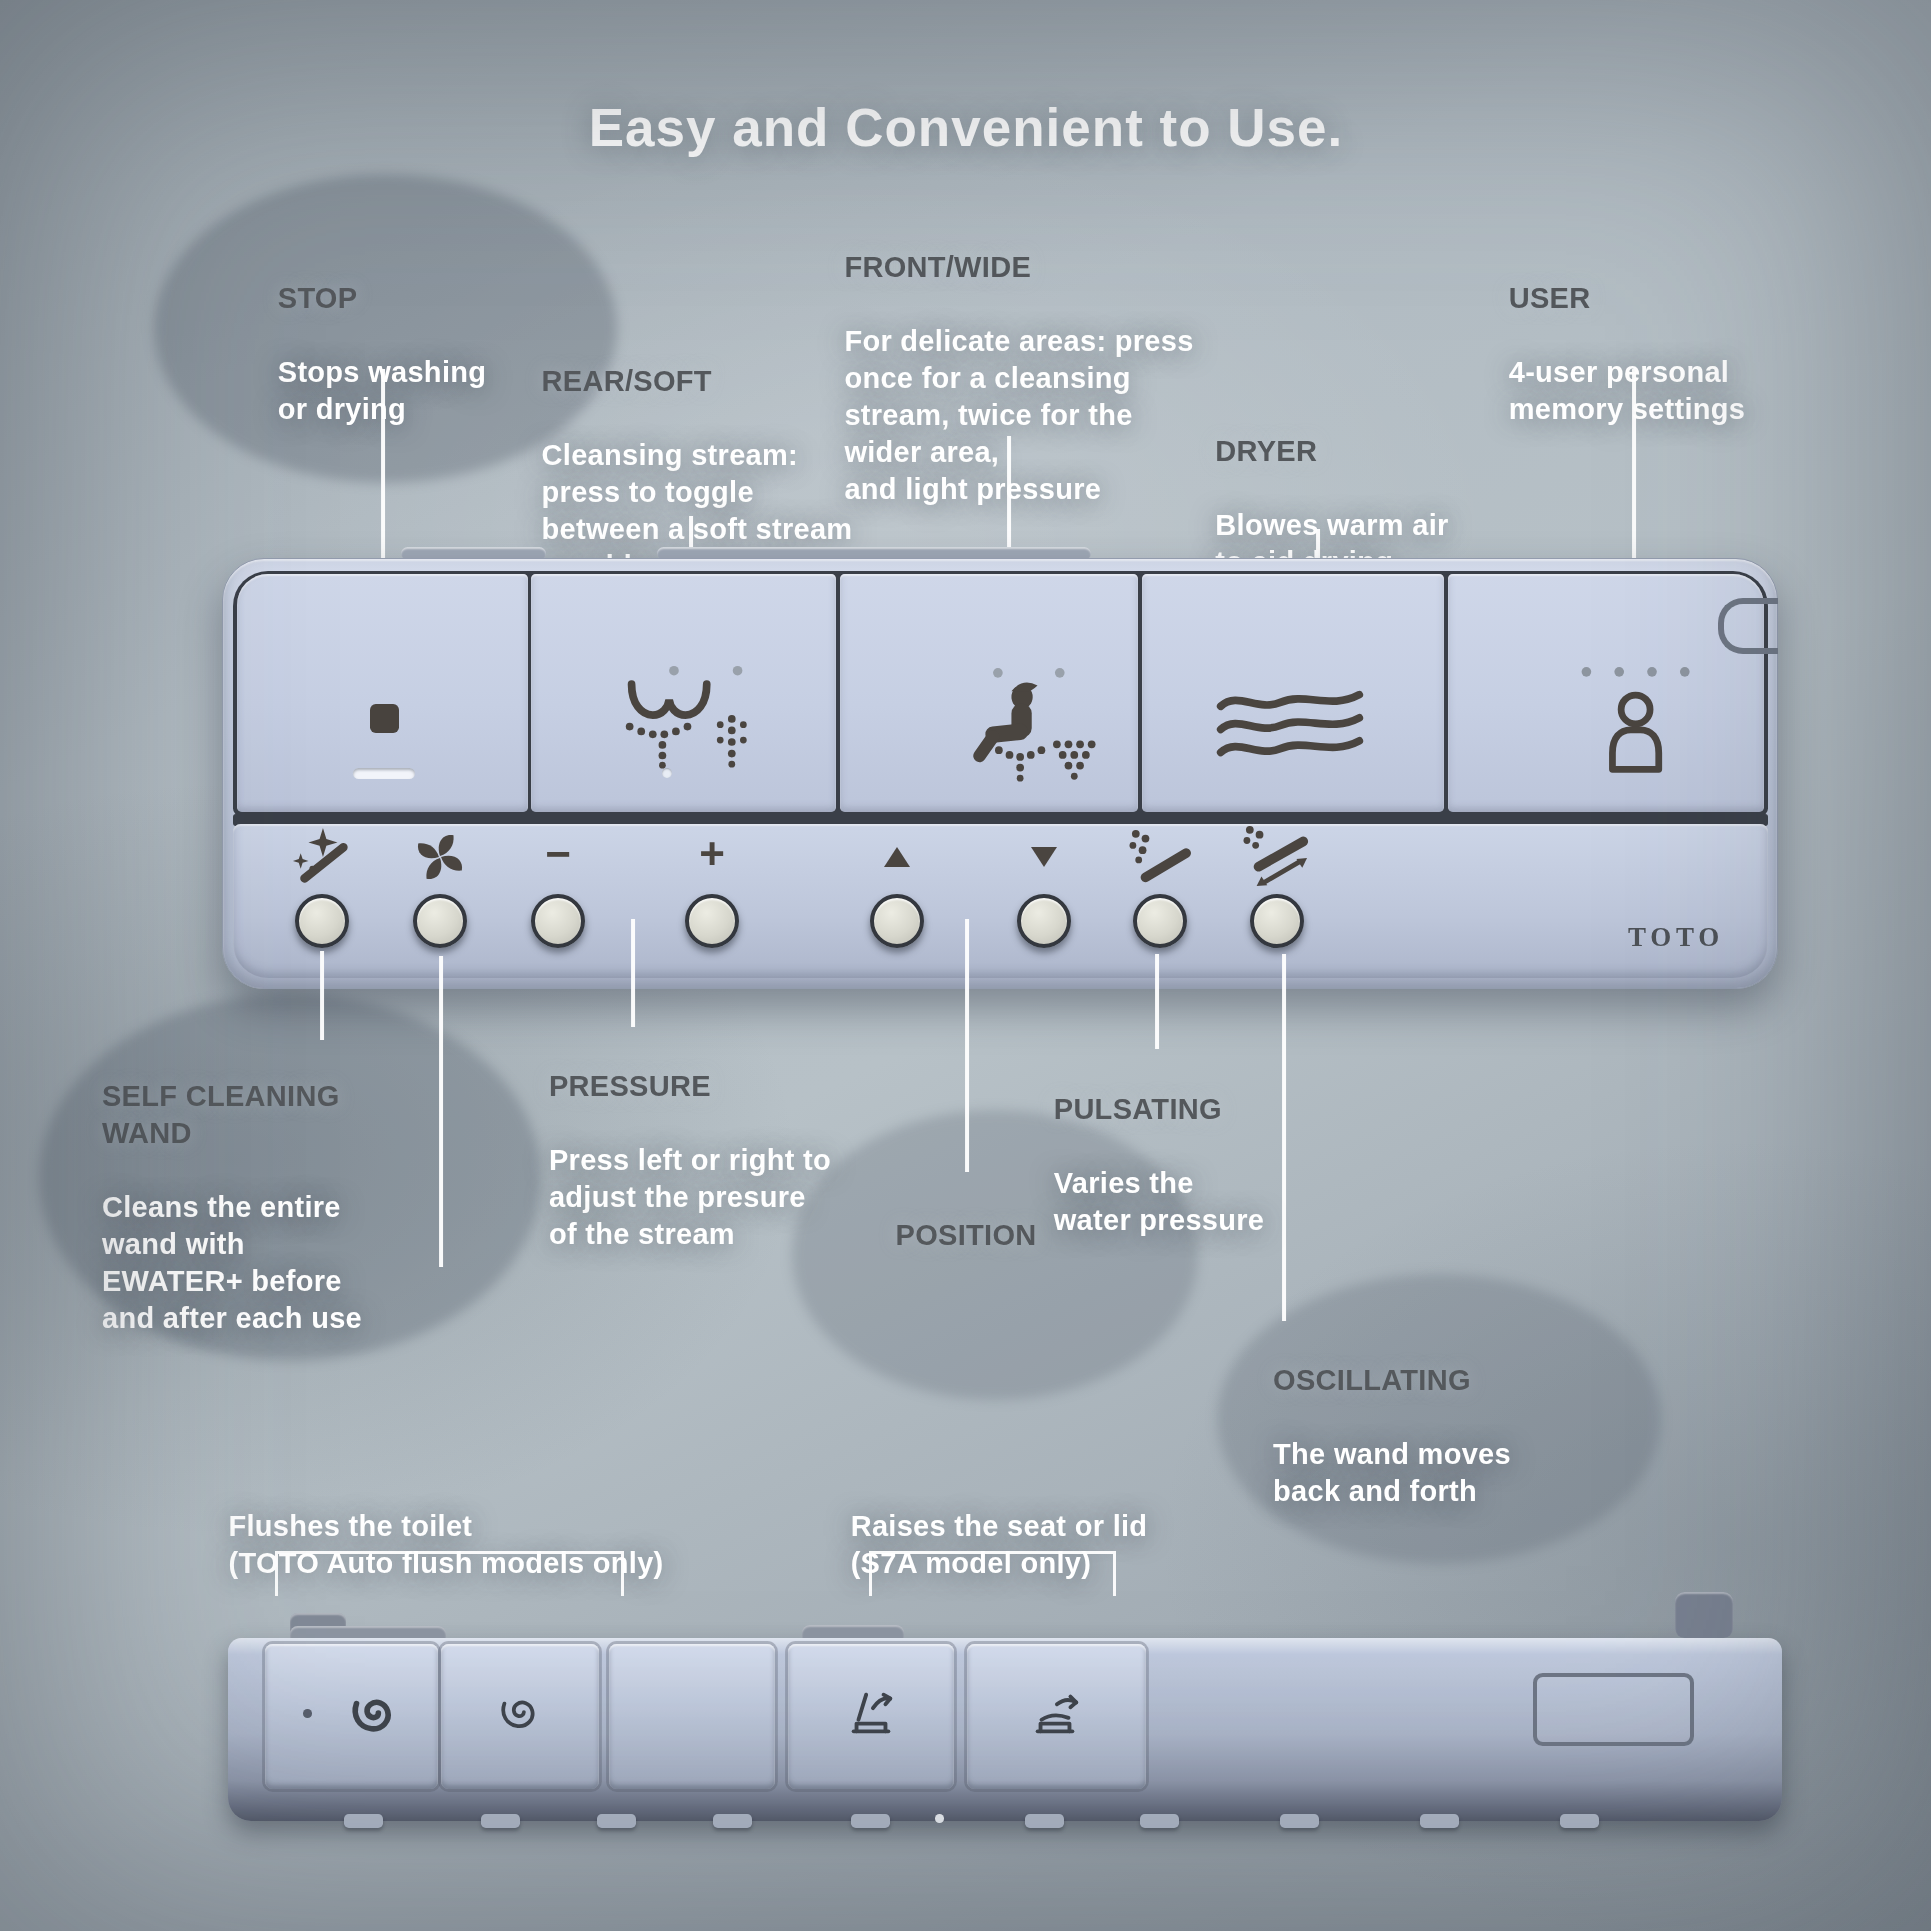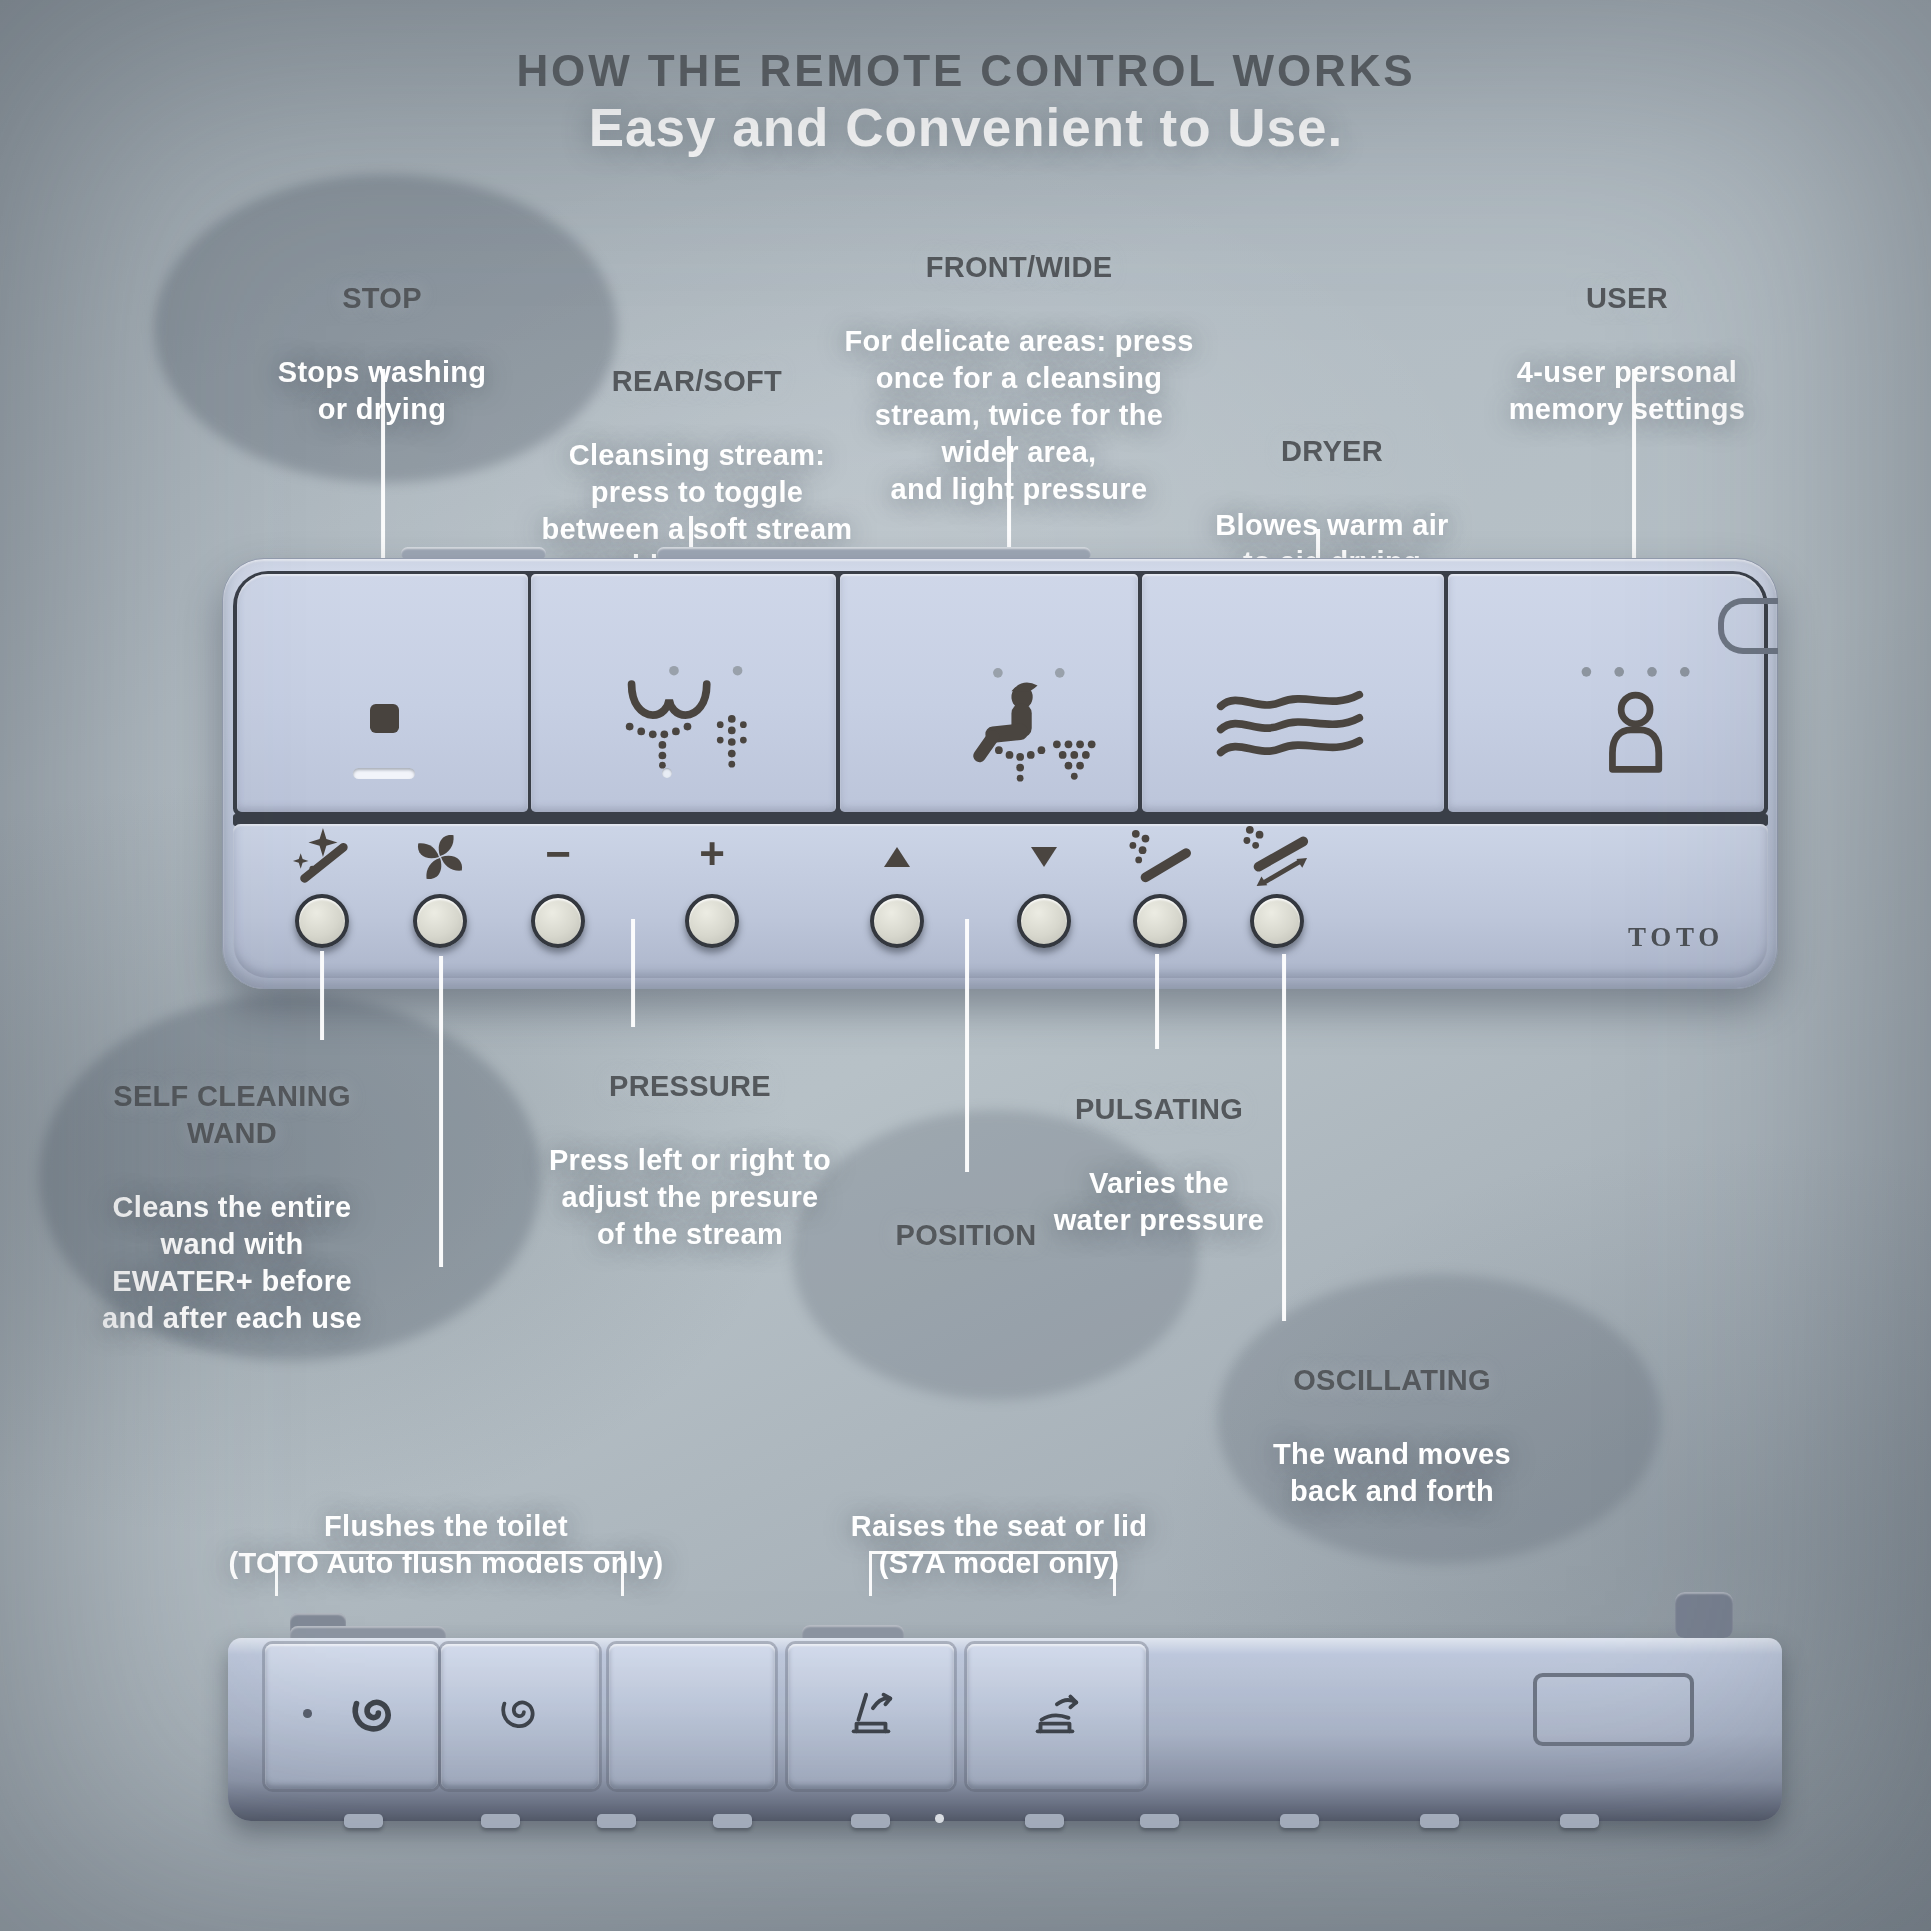--- a/index.html
+++ b/index.html
@@ -17,21 +17,21 @@
   .blob{position:absolute;border-radius:50%;pointer-events:none;filter:blur(5.8px);}
 
   
   .h1{position:absolute;left:966px;top:46px;transform:translateX(-50%);
       font-size:44px;font-weight:700;letter-spacing:2.9px;color:#5b6064;white-space:nowrap;}
   .h2{position:absolute;left:966px;top:97px;transform:translateX(-50%);
       font-size:53px;font-weight:700;letter-spacing:1px;color:#ffffff;white-space:nowrap;
       text-shadow:0 1.9px 29px rgba(60,70,82,0.45);}
 
   
-  .callout{position:absolute;transform:translateX(-50%);text-align:center;
+  .callout{position:absolute;transform:translateX(-50%);
       font-size:29px;line-height:37px;font-weight:700;letter-spacing:0.3px;white-space:pre-line;}
   .callout .ct{display:block;color:#54585c;text-shadow:0 0 17.4px rgba(200,208,214,0.35);}
   .callout .cb{display:block;color:#ffffff;text-shadow:0 1.9px 25px rgba(56,65,76,0.55);}
   .lead{position:absolute;width:3.9px;background:#ffffff;transform:translateX(-50%);opacity:.95;}
   .bracket{position:absolute;border-top:3.9px solid #fff;border-left:3.9px solid #fff;border-right:3.9px solid #fff;opacity:.95;}
 
   
   .rt-strip{position:absolute;height:12.6px;border-radius:6.8px;background:#9fa8b6;
       box-shadow:inset 0 1.9px 1.9px rgba(255,255,255,.6);}
   .remote-top{position:absolute;left:222px;top:558px;width:1554px;height:429px;border-radius:42px;
@@ -86,21 +86,20 @@
 </style>
 </head>
 <body>
 
 <div id="canvas">
   <div class="blob" style="left:154px;top:174px;width:463px;height:309px;background:rgba(70,80,92,0.30);"></div>
   <div class="blob" style="left:39px;top:994px;width:502px;height:367px;background:rgba(70,80,92,0.28);"></div>
   <div class="blob" style="left:792px;top:1110px;width:406px;height:290px;background:rgba(74,84,96,0.22);"></div>
   <div class="blob" style="left:1217px;top:1274px;width:444px;height:290px;background:rgba(74,84,96,0.22);"></div>
 
-  <div class="h1">HOW THE REMOTE CONTROL WORKS</div>
   <div class="h2">Easy and Convenient to Use.</div>
 
   <div class="callout" style="left:697px;top:326px;">
     <span class="ct">REAR/SOFT</span>
     <span class="cb">Cleansing stream:
 press to toggle
 between a soft stream
 or added pressure</span>
   </div>
   <div class="callout" style="left:382px;top:243px;">

